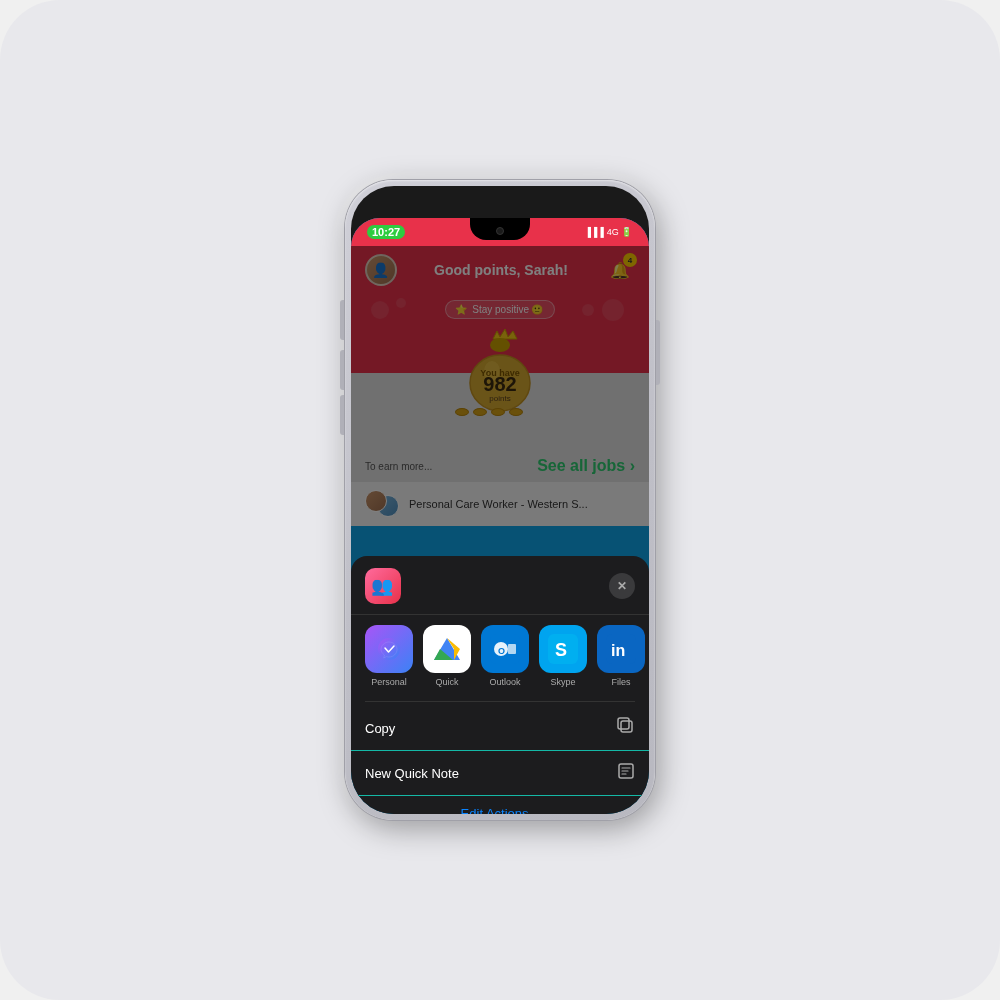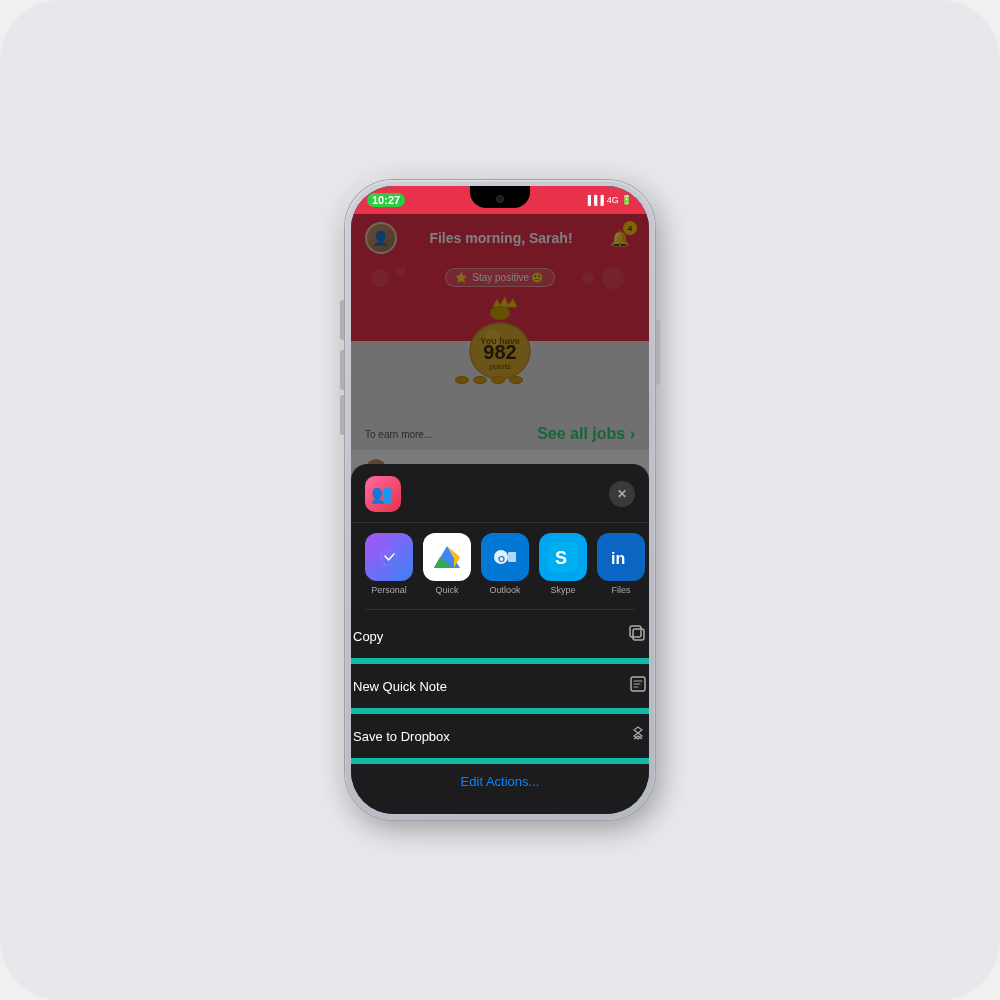--- a/index.html
+++ b/index.html
@@ -73,20 +73,21 @@
     }
 
     
     .phone-screen {
       width: 100%;
       height: 100%;
       border-radius: 29px;
       overflow: hidden;
       position: relative;
       background: #0ea5e9;
+      margin-top: 32px;
     }
 
     
     .status-bar {
       position: absolute;
       top: 0;
       left: 0;
       right: 0;
       height: 28px;
       background: #e8314a;
@@ -418,22 +419,22 @@
     .action-divider {
       height: 1px;
       background: #333;
       margin: 4px 14px;
     }
 
     .action-item {
       display: flex;
       align-items: center;
       justify-content: space-between;
-      padding: 11px 2px;
-      border-bottom: 6px solid #14b8a6;
+      padding: 11px 14px;
+      border-bottom: 1px solid #14b8a6;
       cursor: pointer;
     }
 
     .action-item:last-of-type {
       border-bottom: none;
     }
 
     .action-label {
       font-size: 13px;
       color: #ffffff;
@@ -508,21 +509,21 @@
             <span>🔋</span>
           </div>
         </div>
 
         <div class="app-content">
 
           <div class="app-header">
             <div class="app-header-avatar">
               👤
             </div>
-            <div class="app-header-greeting">Files morning, Sarah!</div>
+            <div class="app-header-greeting">Good points, Sarah!</div>
             <div class="app-header-bell">
               🔔
               <div class="bell-badge">4</div>
             </div>
           </div>
 
           <div class="motivation-area">
 
             <div class="pink-decoration" style="width:18px;height:18px;top:5px;left:20px;"></div>
             <div class="pink-decoration" style="width:10px;height:10px;top:2px;left:45px;"></div>
@@ -669,29 +670,20 @@
               <span class="action-label">New Quick Note</span>
               <span class="action-icon">
                 <svg width="18" height="18" viewBox="0 0 18 18" fill="none">
                     <rect x="2" y="2" width="14" height="14" rx="2" stroke="#aaa" stroke-width="1.5" fill="none"></rect>
                     <path d="M5 6h8M5 9h6M5 12h4" stroke="#aaa" stroke-width="1.2" stroke-linecap="round"></path>
                   </svg>
               </span>
             </div>
 
 
-            <div class="action-item">
-              <span class="action-label">Save to Dropbox</span>
-              <span class="action-icon">
-                <svg width="18" height="18" viewBox="0 0 18 18" fill="none">
-                    <path d="M9 2L5 5l4 3-4 3 4 3 4-3-4-3 4-3L9 2z" stroke="#aaa" stroke-width="1.2" fill="none"></path>
-                    <path d="M5 14l4-3 4 3" stroke="#aaa" stroke-width="1.2" fill="none"></path>
-                  </svg>
-              </span>
-            </div>
 
             <div class="edit-actions">
               <span class="edit-actions-text">Edit Actions...</span>
             </div>
 
           </div>
 
         </div>
 
         <div class="home-indicator"></div>

